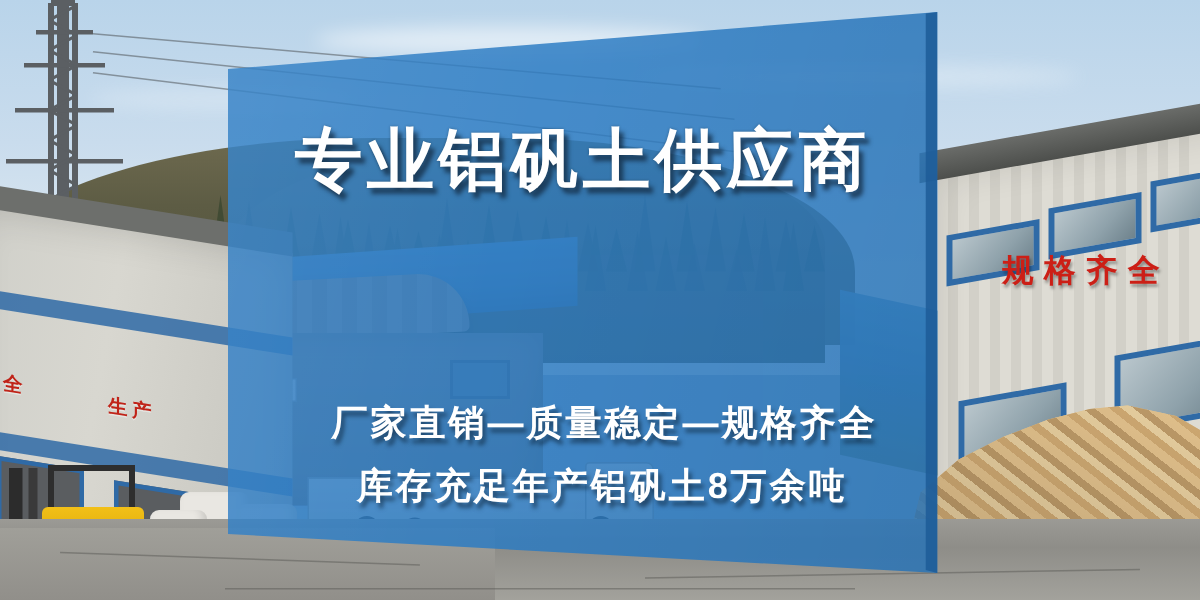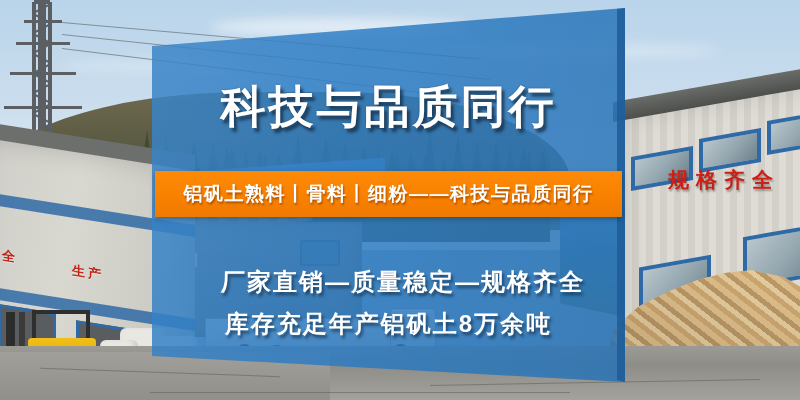--- a/index.html
+++ b/index.html
@@ -213,21 +213,21 @@
     white-space:nowrap;
   }
 
   .sub{
     position:absolute;left:152px;width:473px;text-align:center;
     color:#ffffff;font-weight:bold;font-size:24px;letter-spacing:2px;
     text-shadow:2px 3px 3px rgba(16,42,66,.7);
     white-space:nowrap;
   }
   .sub1{top:266px;padding-left:29px;}
-  .sub2{top:308px;}
+  .sub2{top:308px;margin-left:13px;}
 
 </style>
 </head>
 <body>
 
 <div class="stage">
 
   <div class="photo">
 
     <div class="sky"></div>
@@ -369,24 +369,21 @@
     <div class="crack" style="left:430px;top:382px;width:330px;transform:rotate(-1deg);"></div>
     <div class="crack" style="left:150px;top:392px;width:420px;"></div>
   </div>
 
   <div class="panel"></div>
   <div class="panelShade"></div>
   <div class="panelEdge"></div>
 
   <div class="content">
 
-    <div class="headline">科技与品质同行</div>
-
-    <div class="obar">
-      <span class="obar-text">铝矾土熟料丨骨料丨细粉——科技与品质同行</span>
-    </div>
+    <div class="headline">专业铝矾土供应商</div>
+
 
     <div class="sub sub1">厂家直销—质量稳定—规格齐全</div>
 
     <div class="sub sub2">库存充足年产铝矾土8万余吨</div>
   </div>
 
 </div>
 
 </body></html>

